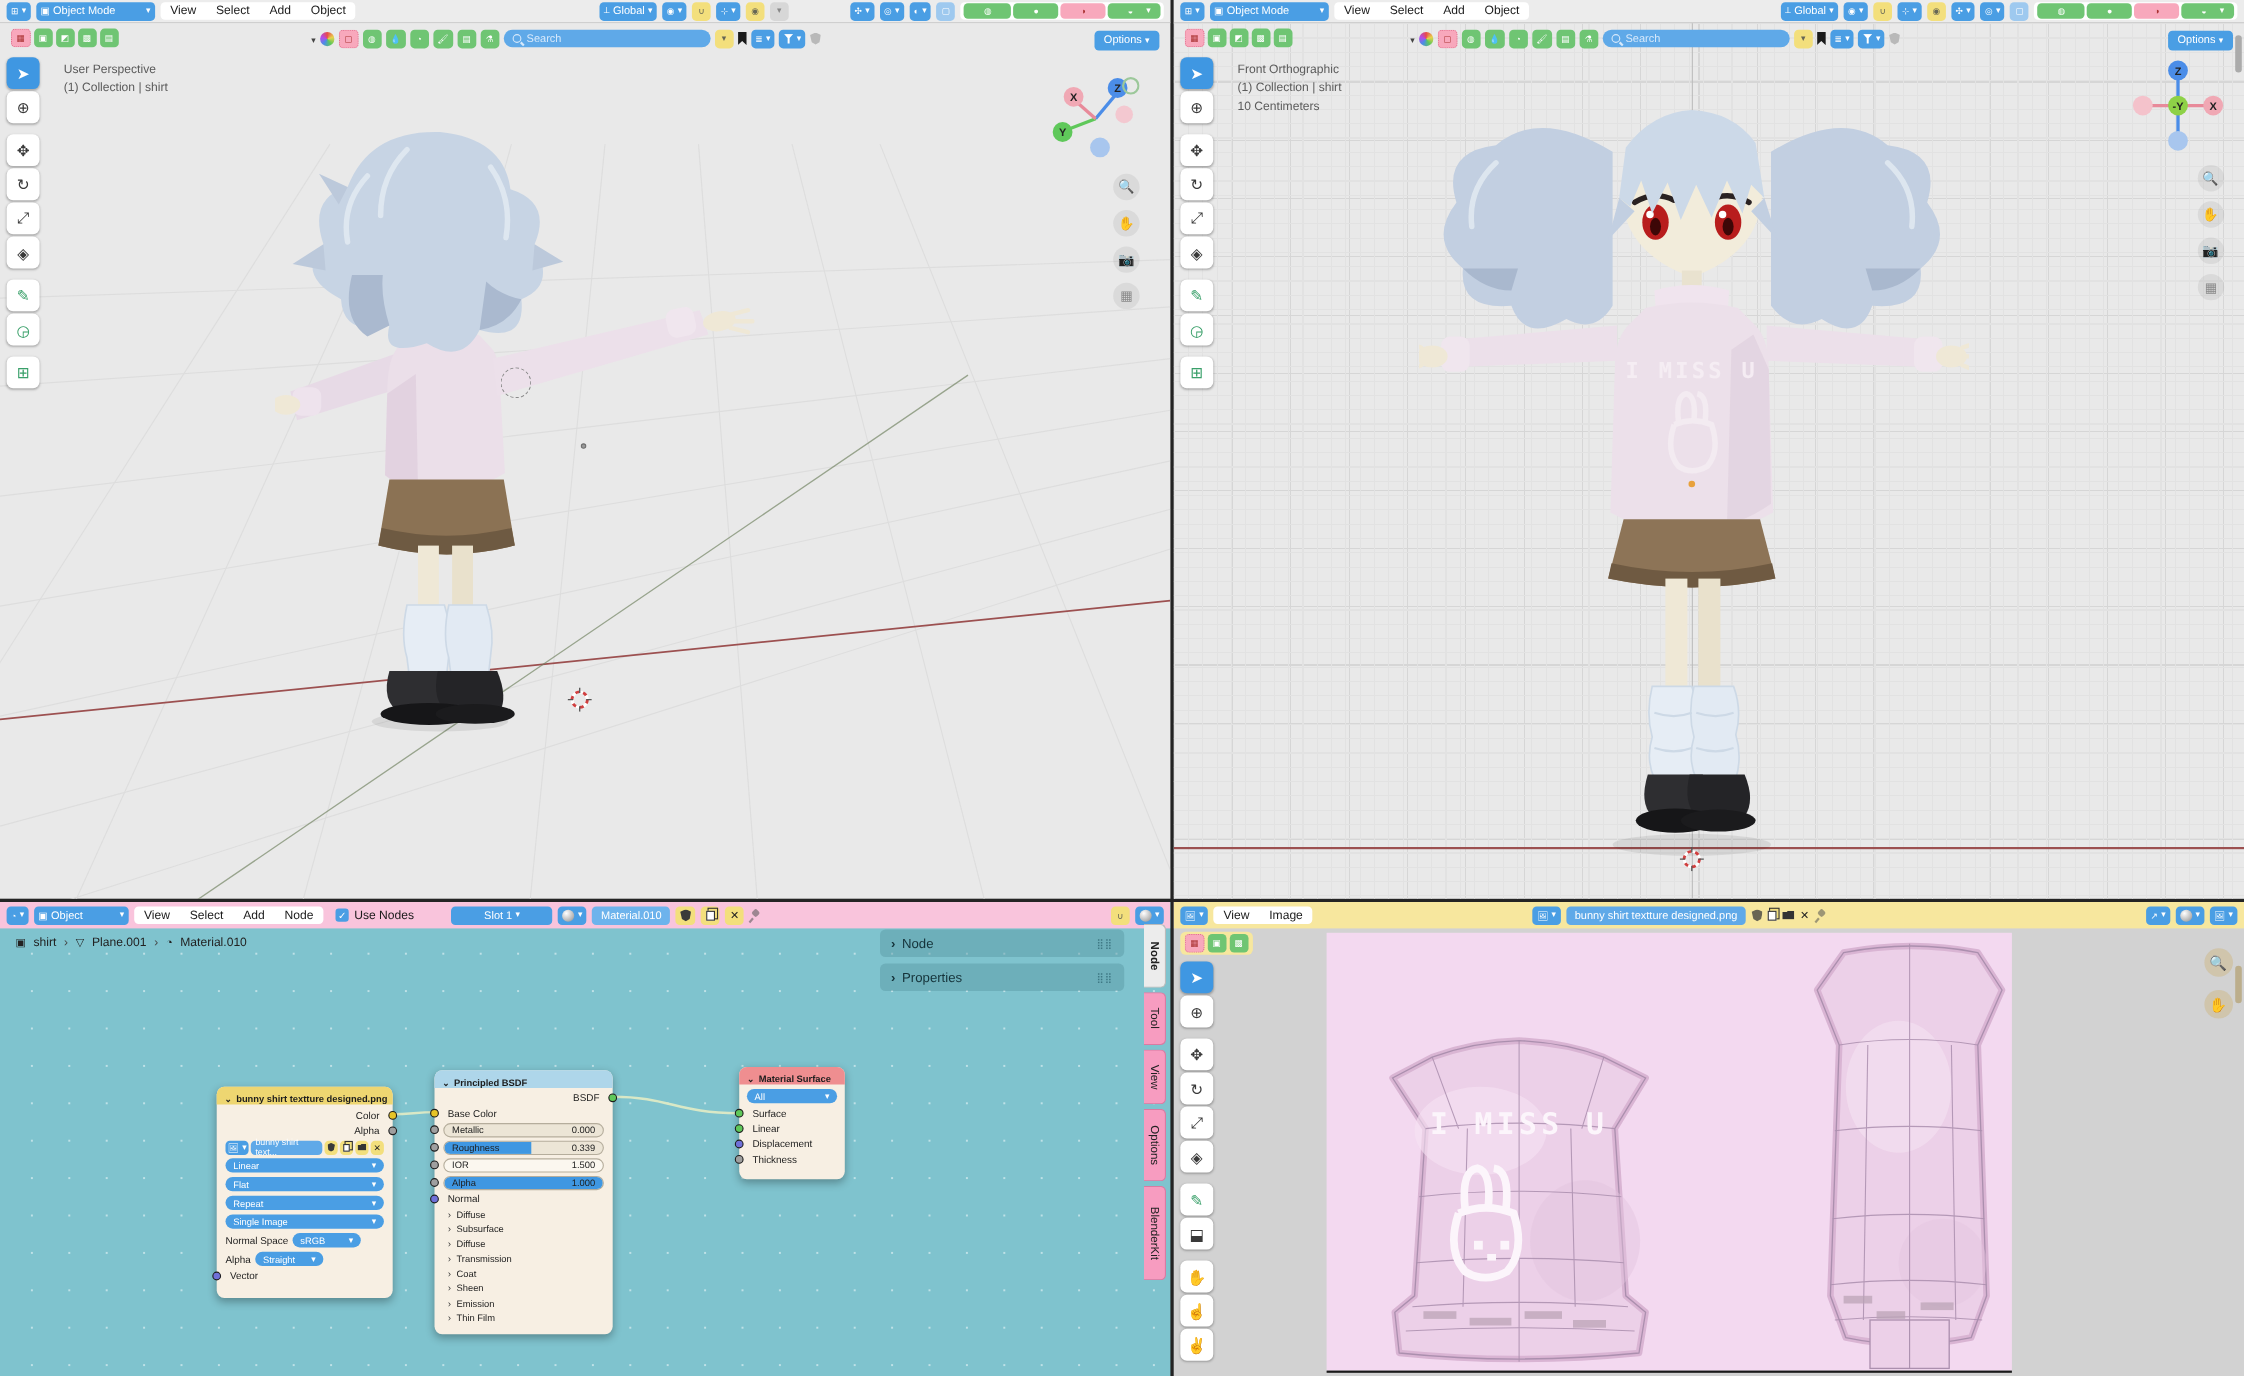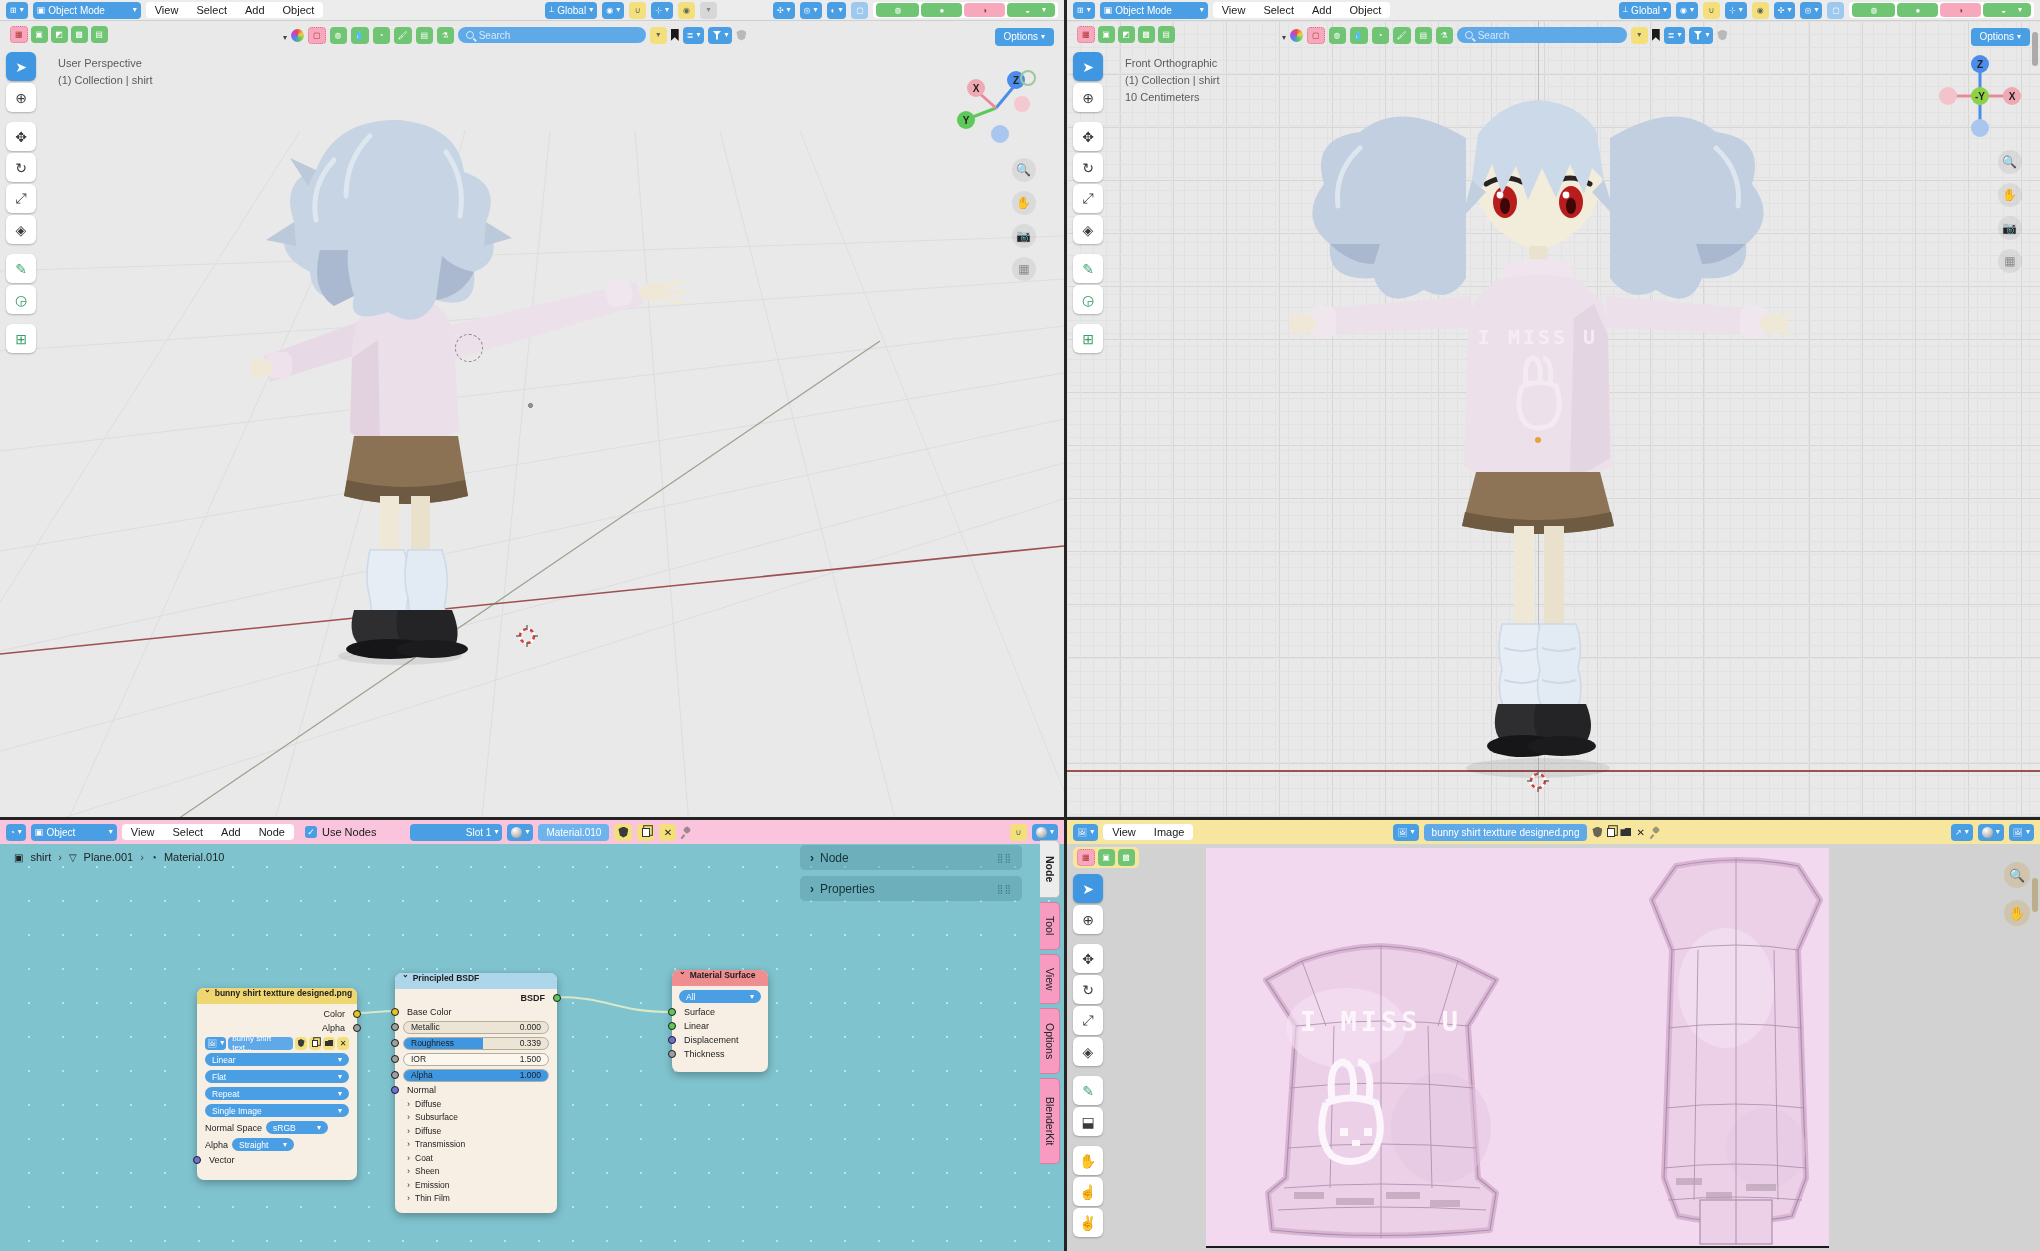--- a/index.html
+++ b/index.html
@@ -56,21 +56,21 @@
 .navico{width:24px;height:24px;border-radius:50%;background:rgba(130,130,130,.14);color:#8a8a8a;display:flex;align-items:center;justify-content:center;font-size:12px;margin-bottom:9px}
 .gizmo text{font-size:10px;font-weight:bold;fill:#222}
 .cursor3d{position:absolute;width:22px;height:22px;z-index:6}
 .optbtn{position:absolute;z-index:6}
 .scrollpill{position:absolute;width:6px;border-radius:3px;background:#ababab;z-index:6}
 
 #shader{background-image:radial-gradient(rgba(255,255,255,.5) 1px,transparent 1.4px);background-size:34px 34px;background-position:12px 30px}
 .crumb{position:absolute;left:14px;top:31px;display:flex;align-items:center;gap:7px;font-size:11px;color:#222;z-index:3}
 .crumb .sep::after{content:"›";color:#444}
 .node{position:absolute;background:#f7efe3;border-radius:7px;box-shadow:0 3px 8px rgba(0,0,0,.3);font-size:9px;color:#1d1d1d;z-index:4}
-.node-h{height:16px;border-radius:7px 7px 0 0;display:flex;align-items:flex-start;gap:4px;padding:0 7px;font-weight:bold;font-size:8.5px;white-space:nowrap;overflow:hidden}
+.node-h{height:16px;border-radius:7px 7px 0 0;display:flex;align-items:flex-end;gap:4px;padding:0 7px;font-weight:bold;font-size:8.5px;white-space:nowrap;overflow:hidden}
 .node-h::before{content:"⌄";font-size:8px;margin-top:-3px}
 .nrow{display:flex;align-items:center;padding:0 12px;height:14px;position:relative}
 .nrow.right{justify-content:flex-end}
 .sock{position:absolute;width:8px;height:8px;border-radius:50%;border:1px solid #1d1d1d;top:3px}
 .sock.l{left:-4px}.sock.r{right:-4px}
 .s-yellow{background:#e6c427}.s-gray{background:#9f9f9f}.s-green{background:#5fc85a}.s-purple{background:#7070d8}
 .ndd{background:#4a9ee4;color:#fff;border-radius:8px;height:13px;display:flex;align-items:center;justify-content:space-between;padding:0 7px;font-size:8.5px;flex:1}
 .slider{flex:1;height:13px;background:#ece5d6;border:1px solid #b5ad9c;border-radius:7px;position:relative;overflow:hidden;display:flex;align-items:center;justify-content:space-between;padding:0 7px;font-size:8.5px}
 .slider .f{position:absolute;left:0;top:0;bottom:0;background:#3f97e2;z-index:0}
 .slider span{position:relative;z-index:1}
@@ -577,21 +577,21 @@
       <span>View</span>
       <span>Select</span>
       <span>Add</span>
       <span>Node</span>
     </span>
     <span class="row" style="gap:5px;margin-left:6px">
       <span class="chk"></span>
       <span>Use Nodes</span>
     </span>
     <span style="width:24px"></span>
-    <span class="chip c-blue gd" style="width:92px;justify-content:flex-end">
+    <span class="chip c-blue gd" style="width:92px;justify-content:center">
           <span>Slot 1</span>
         </span>
     <span class="chip c-blue gd">
           <span class="ball" style="width:11px;height:11px"></span>
         </span>
     <span class="namefield" style="background:#6db3ec">
           <span>Material.010</span>
         </span>
     <span class="chip c-yellow">
           <span class="shield sh-dark"></span>
@@ -692,21 +692,21 @@
       <span class="sock l s-purple"></span>
           <span>Vector</span>
     </div>
   </div>
 
   <div class="node" style="left:395px;top:153px;width:162px;height:240px">
     <div class="node-h" style="background:#aed6ea">
           <span>Principled BSDF</span>
         </div>
     <div class="nrow right" style="margin-top:2px">
-      <span style="font-weight:bold">BSDF</span>
+      <span style="font-weight:normal">BSDF</span>
           <span class="sock r s-green"></span>
     </div>
     <div class="nrow">
       <span class="sock l s-yellow"></span>
           <span>Base Color</span>
     </div>
     <div class="nrow" style="padding:0 8px;height:16px">
       <span class="sock l s-gray" style="top:4px"></span>
       <span class="slider">
             <span>Metallic</span>

